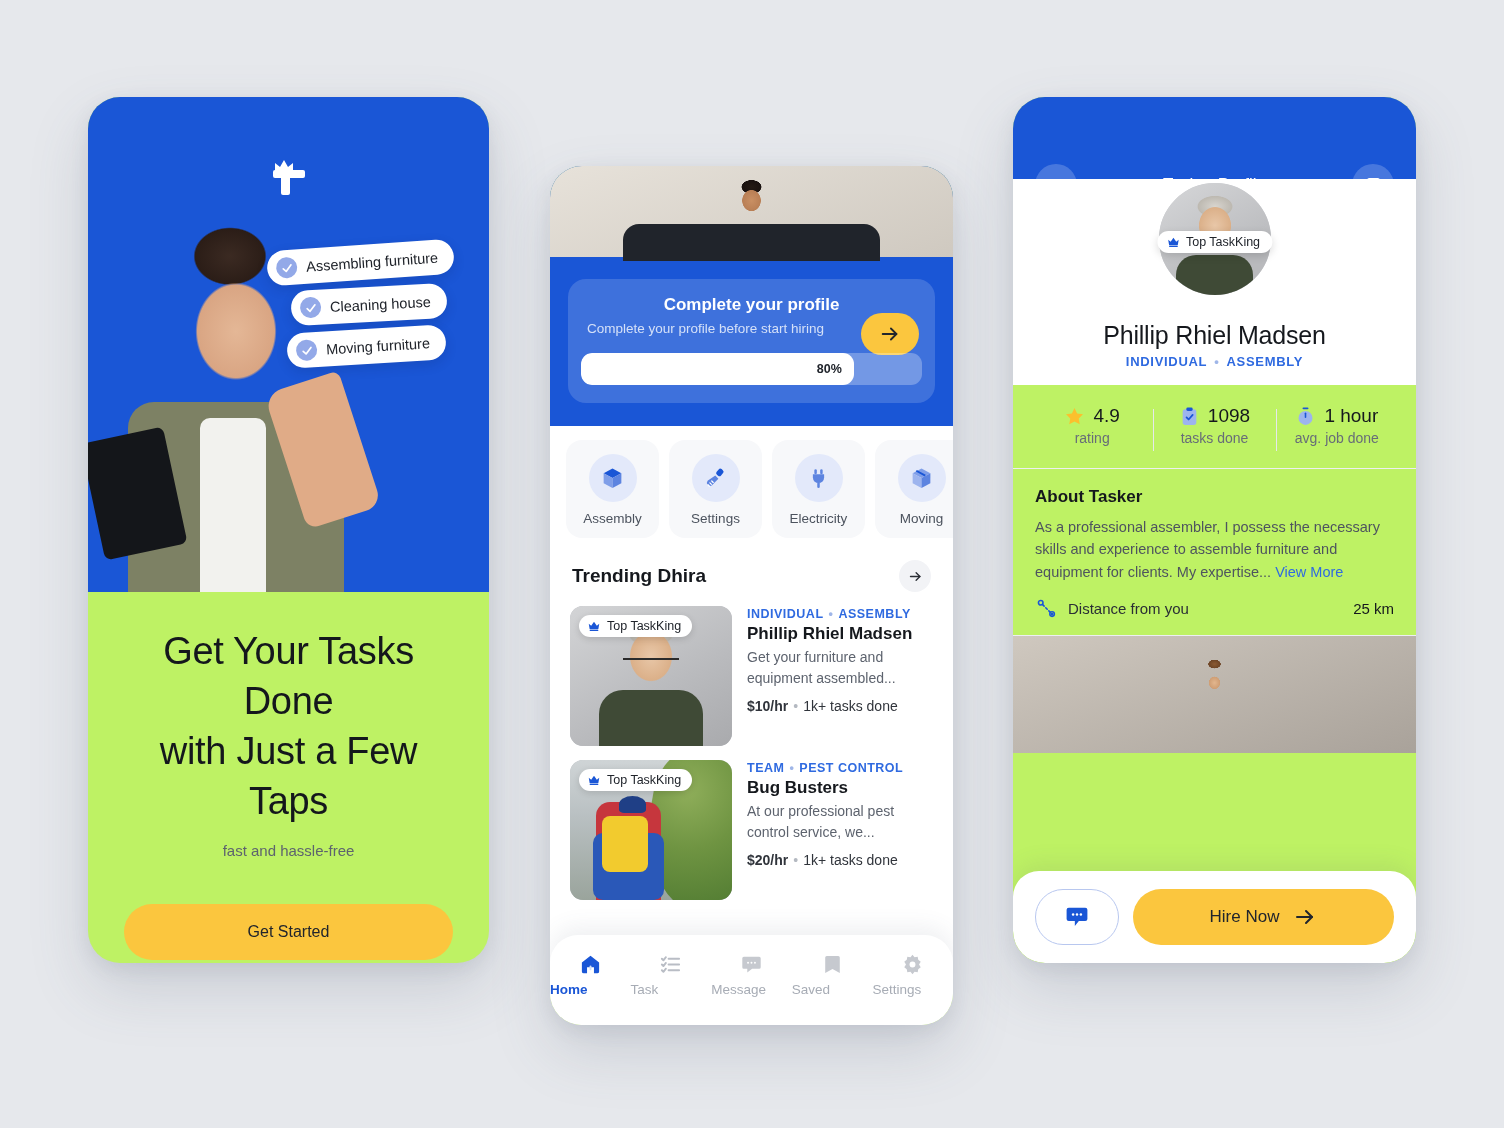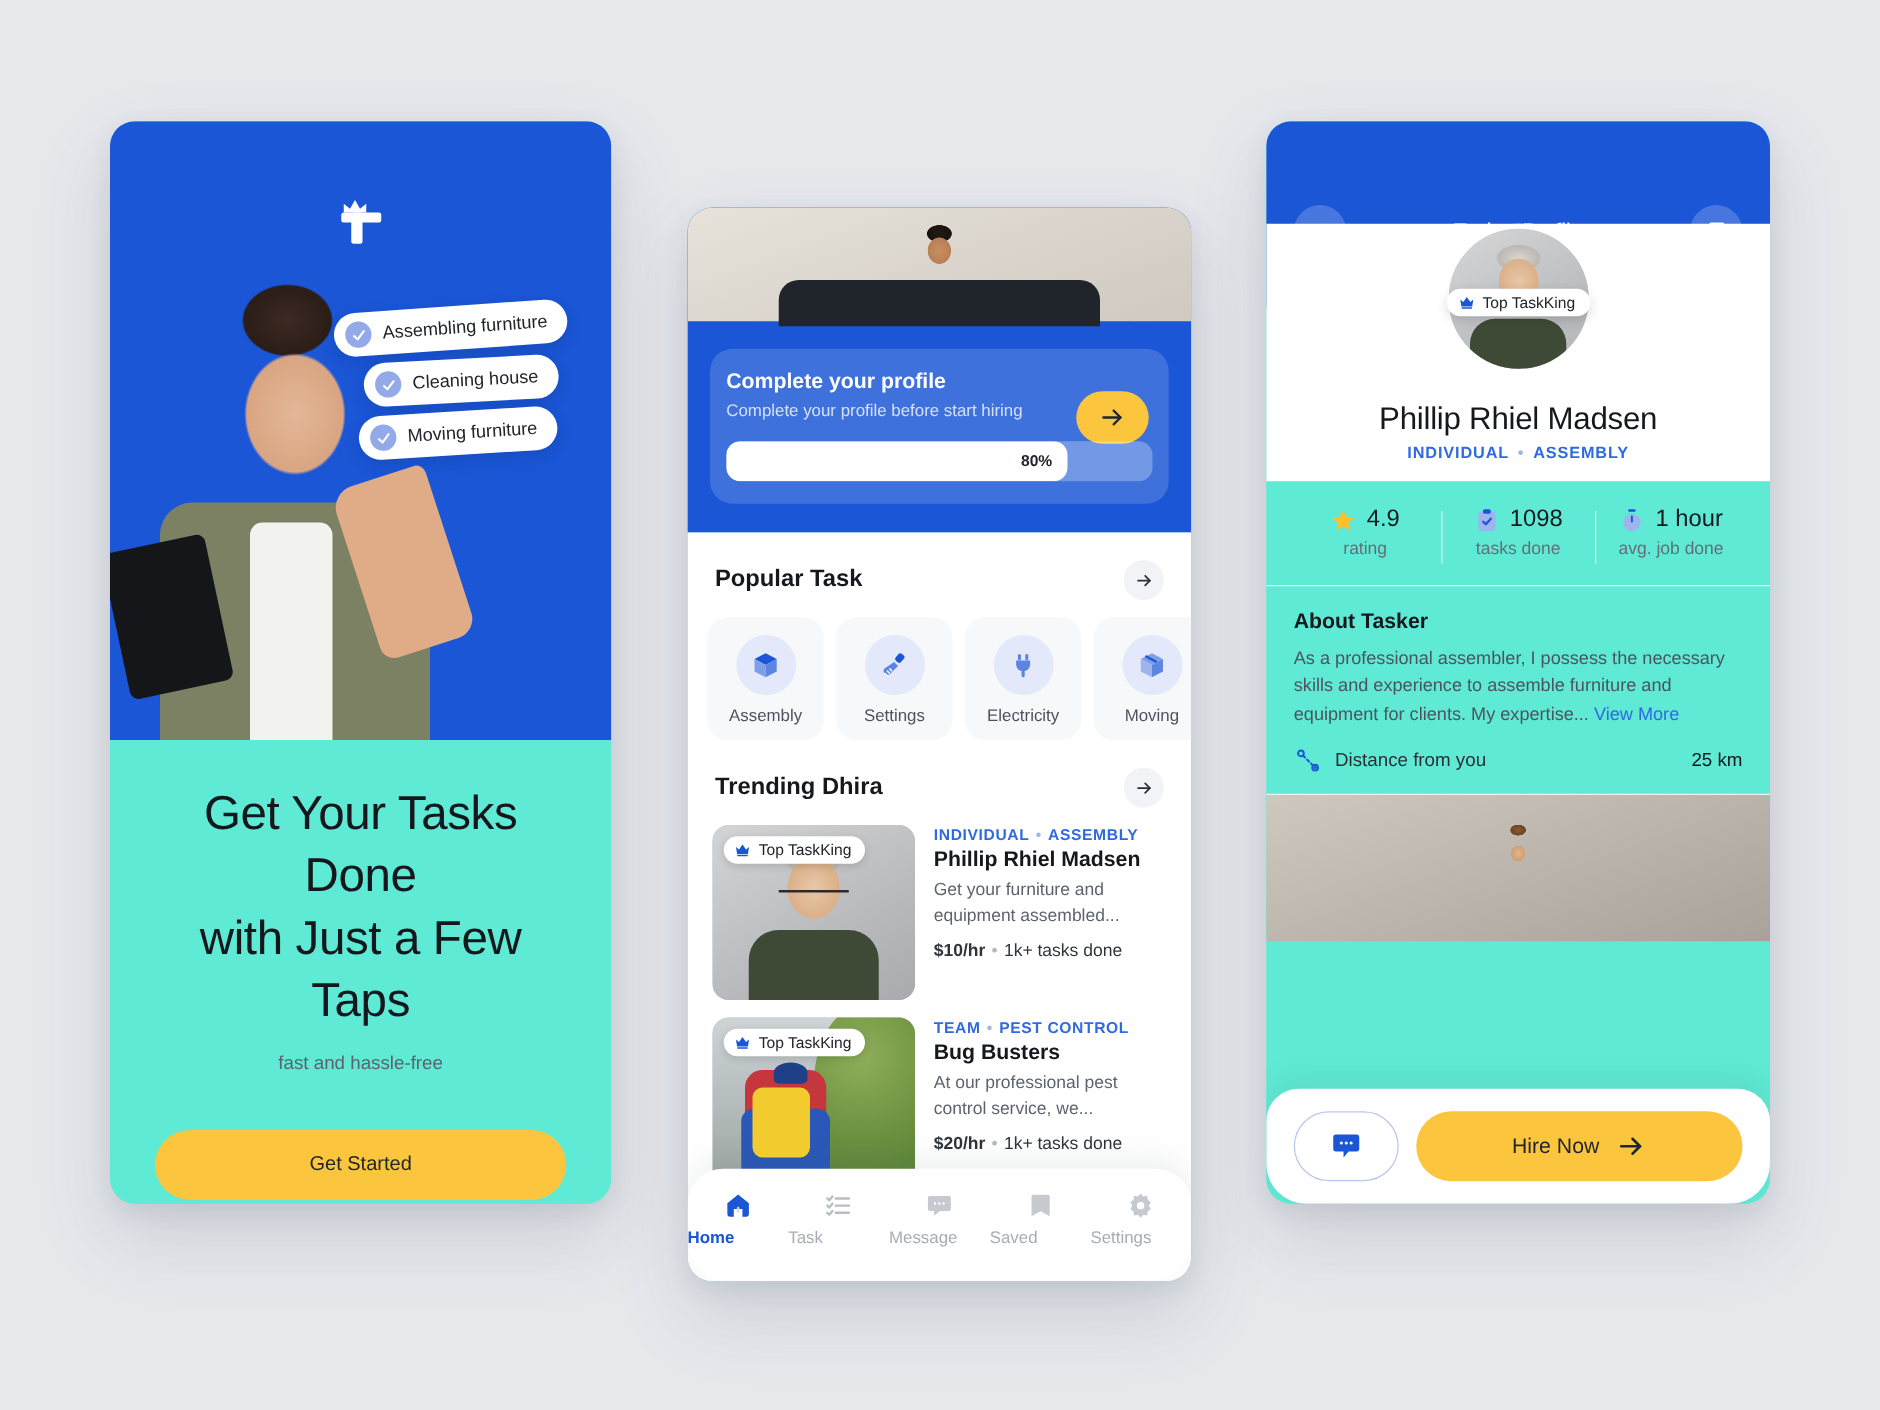--- a/index.html
+++ b/index.html
@@ -7,22 +7,22 @@
     width: 1504px; height: 1128px;
     background: #e6e8ec;
     font-family: "Liberation Sans", sans-serif;
     overflow: hidden;
   }
   .stage { position: relative; width: 1504px; height: 1128px; }
 
   
   .phone {
     position: absolute;
-    background: #5eead4;
-    border-radius: 20px;
+    background: #bef264;
+    border-radius: 32px;
     overflow: hidden;
     box-shadow: 0 26px 60px rgba(80,90,110,.18), 0 6px 18px rgba(80,90,110,.10);
   }
   .phone-1 { left: 88px;   top: 97px;  width: 401px; height: 866px; }
   .phone-2 { left: 550px;  top: 166px; width: 403px; height: 859px; }
   .phone-3 { left: 1013px; top: 97px;  width: 403px; height: 866px; }
 
   
   .s1-hero { position:relative; width:100%; height:495px; background:#1a56d6; overflow:hidden; }
   .s1-logo { position:absolute; left:50%; top:60px; transform:translateX(-50%); width:44px; height:40px; }
@@ -64,21 +64,21 @@
   .avatar-sm { width:44px; height:44px; border-radius:50%; overflow:hidden; flex:none; border:2px solid rgba(255,255,255,.5); }
   .s2-welcome { margin-left:13px; flex:1; }
   .s2-welcome .w1 { font-size:14px; color:#cfdcf7; line-height:1.5; }
   .s2-welcome .w2 { font-size:18px; color:#fff; font-weight:700; line-height:1.35; }
   .bell {
     width:47px; height:47px; border-radius:50%; background:rgba(255,255,255,.20);
     display:flex; align-items:center; justify-content:center; cursor:pointer;
   }
   .profile-card {
     position:relative; margin:22px 18px 0; background:rgba(255,255,255,.16);
-    border-radius:18px; padding:16px 13px 18px;
+    border-radius:18px; padding:16px 13px 18px;text-align:center;
   }
   .pc-title { font-size:17px; font-weight:700; color:#fff; }
   .pc-desc { margin-top:4px; font-size:13.5px; line-height:1.5; color:#d4e0f8; width:73%; }
   .pc-arrow {
     position:absolute; right:16px; top:34px; width:58px; height:42px; border-radius:21px;
     background:#fbc63e; display:flex; align-items:center; justify-content:center; cursor:pointer;
   }
   .pc-bar { margin-top:14px; height:32px; border-radius:11px; background:rgba(255,255,255,.28); position:relative; overflow:hidden; }
   .pc-bar-fill {
     height:100%; background:#fff; border-radius:11px;
@@ -355,29 +355,20 @@
         </div>
         <div class="pc-bar">
           <div class="pc-bar-fill" id="pcfill" style="width: 80%;">
             <span>80%</span>
           </div>
         </div>
       </div>
     </div>
 
     <div class="s2-scroll">
-      <div class="sec-head">
-        <div class="sec-title">Popular Task</div>
-        <div class="circ-arrow">
-          <svg width="15" height="15" viewBox="0 0 24 24" fill="none" stroke="#2a2e35" stroke-width="2.2" stroke-linecap="round" stroke-linejoin="round">
-              <line x1="4" y1="12" x2="19" y2="12"></line>
-              <polyline points="13,6 19,12 13,18"></polyline>
-            </svg>
-        </div>
-      </div>
 
       <div class="cats">
         <div class="cat">
           <div class="cat-ic">
             <svg width="25" height="25" viewBox="0 0 24 24">
                 <path d="M12 2.5 20.5 7 12 11.5 3.5 7z" fill="#1a56d6"></path>
                 <path d="M3.5 7 12 11.5V21L3.5 16.5z" fill="#7f9ee8"></path>
                 <path d="M20.5 7 12 11.5V21l8.5-4.5z" fill="#5d84e0"></path>
               </svg>
           </div>

